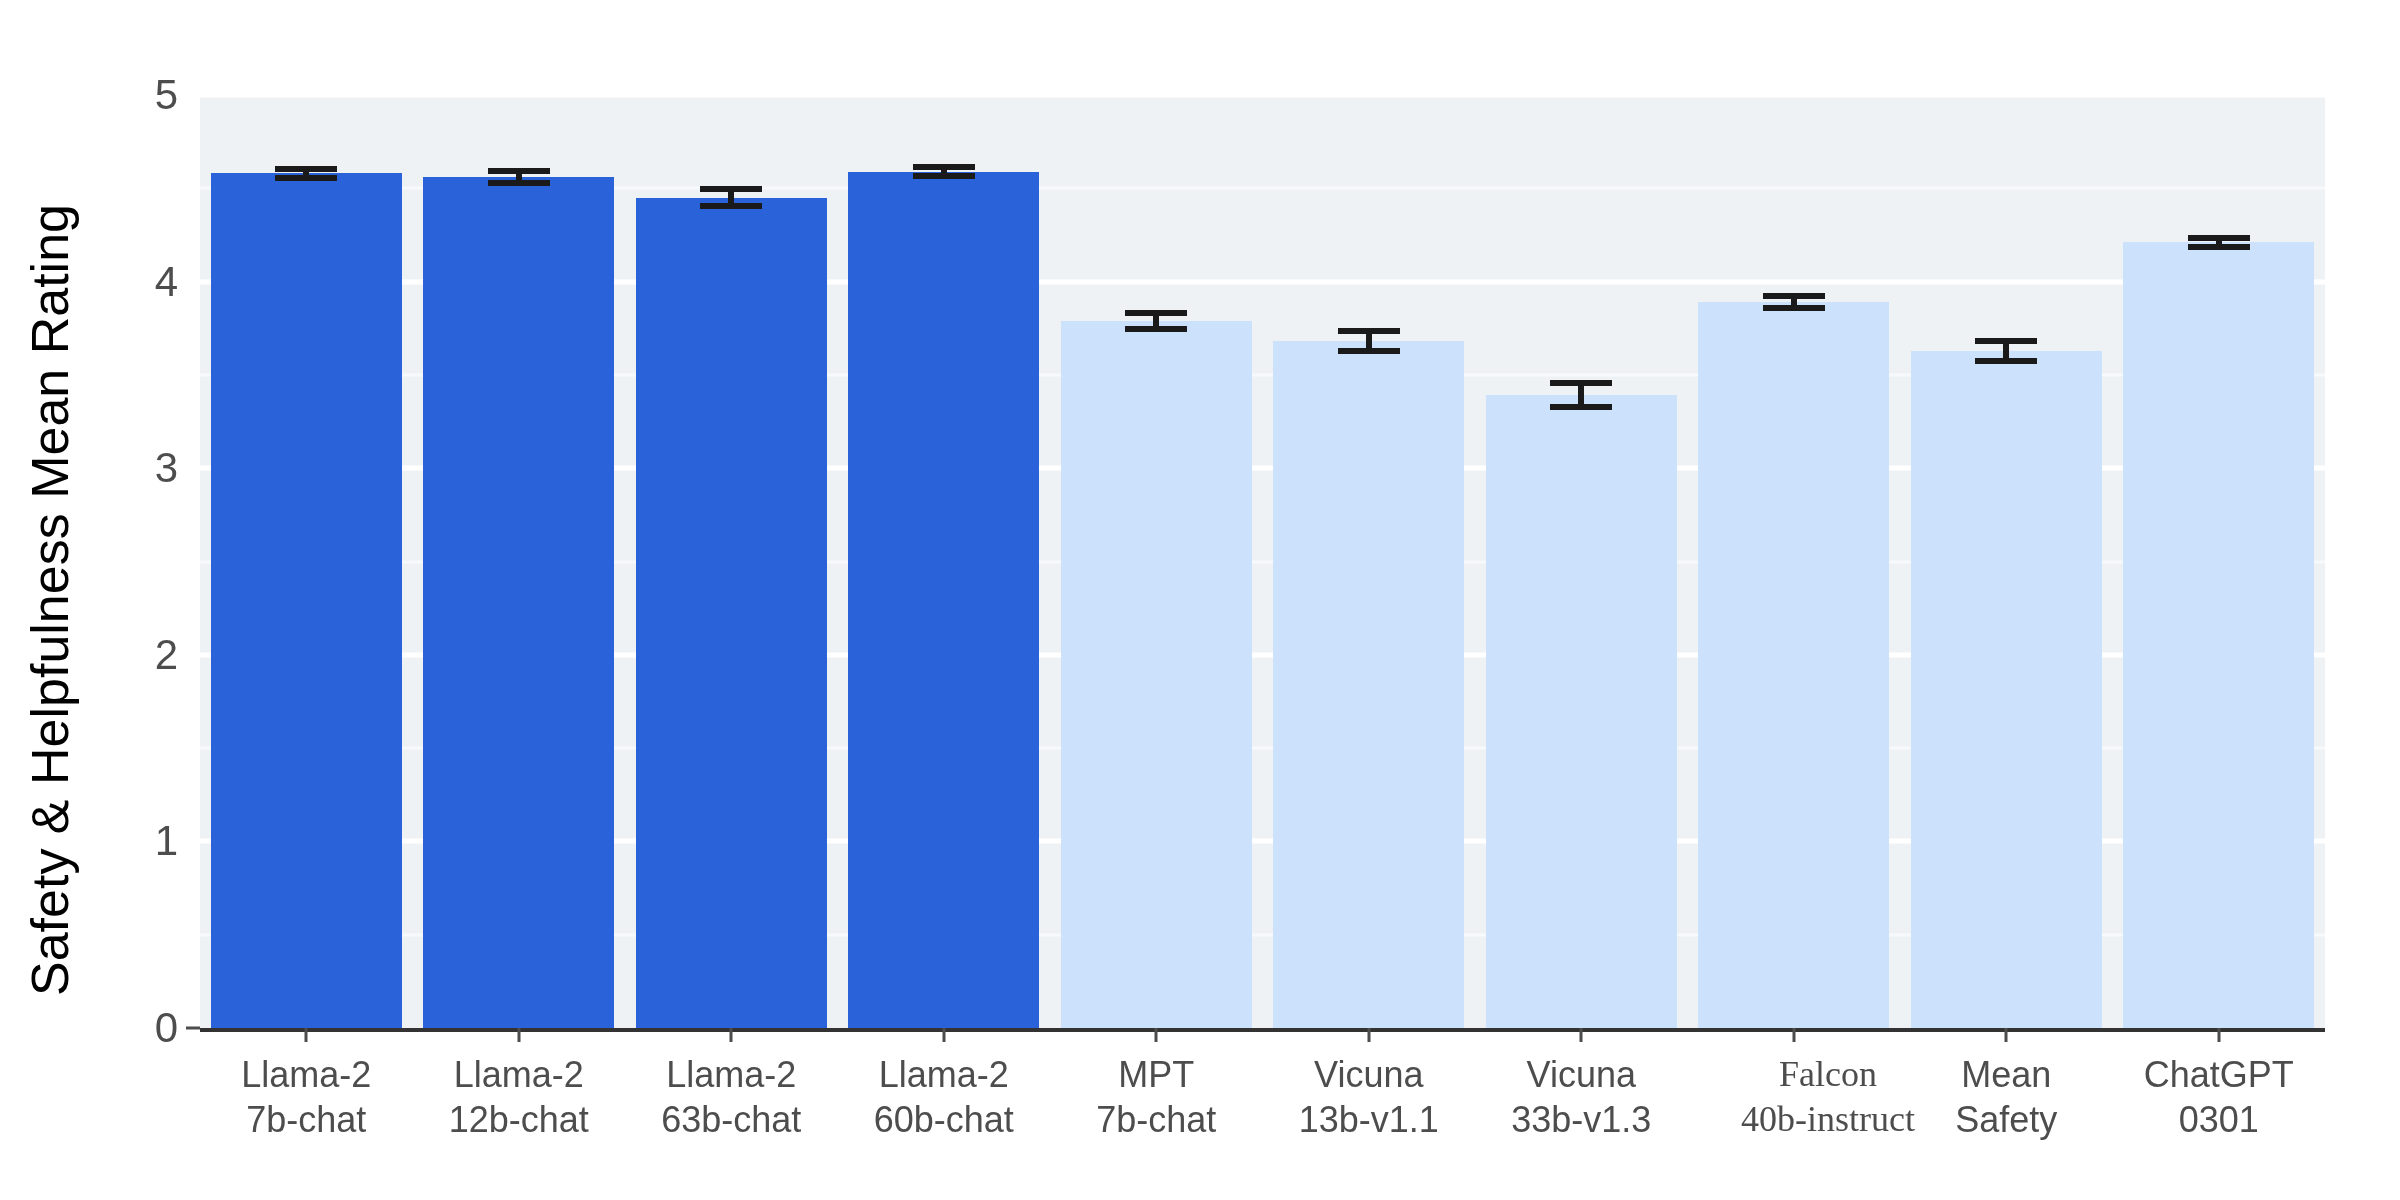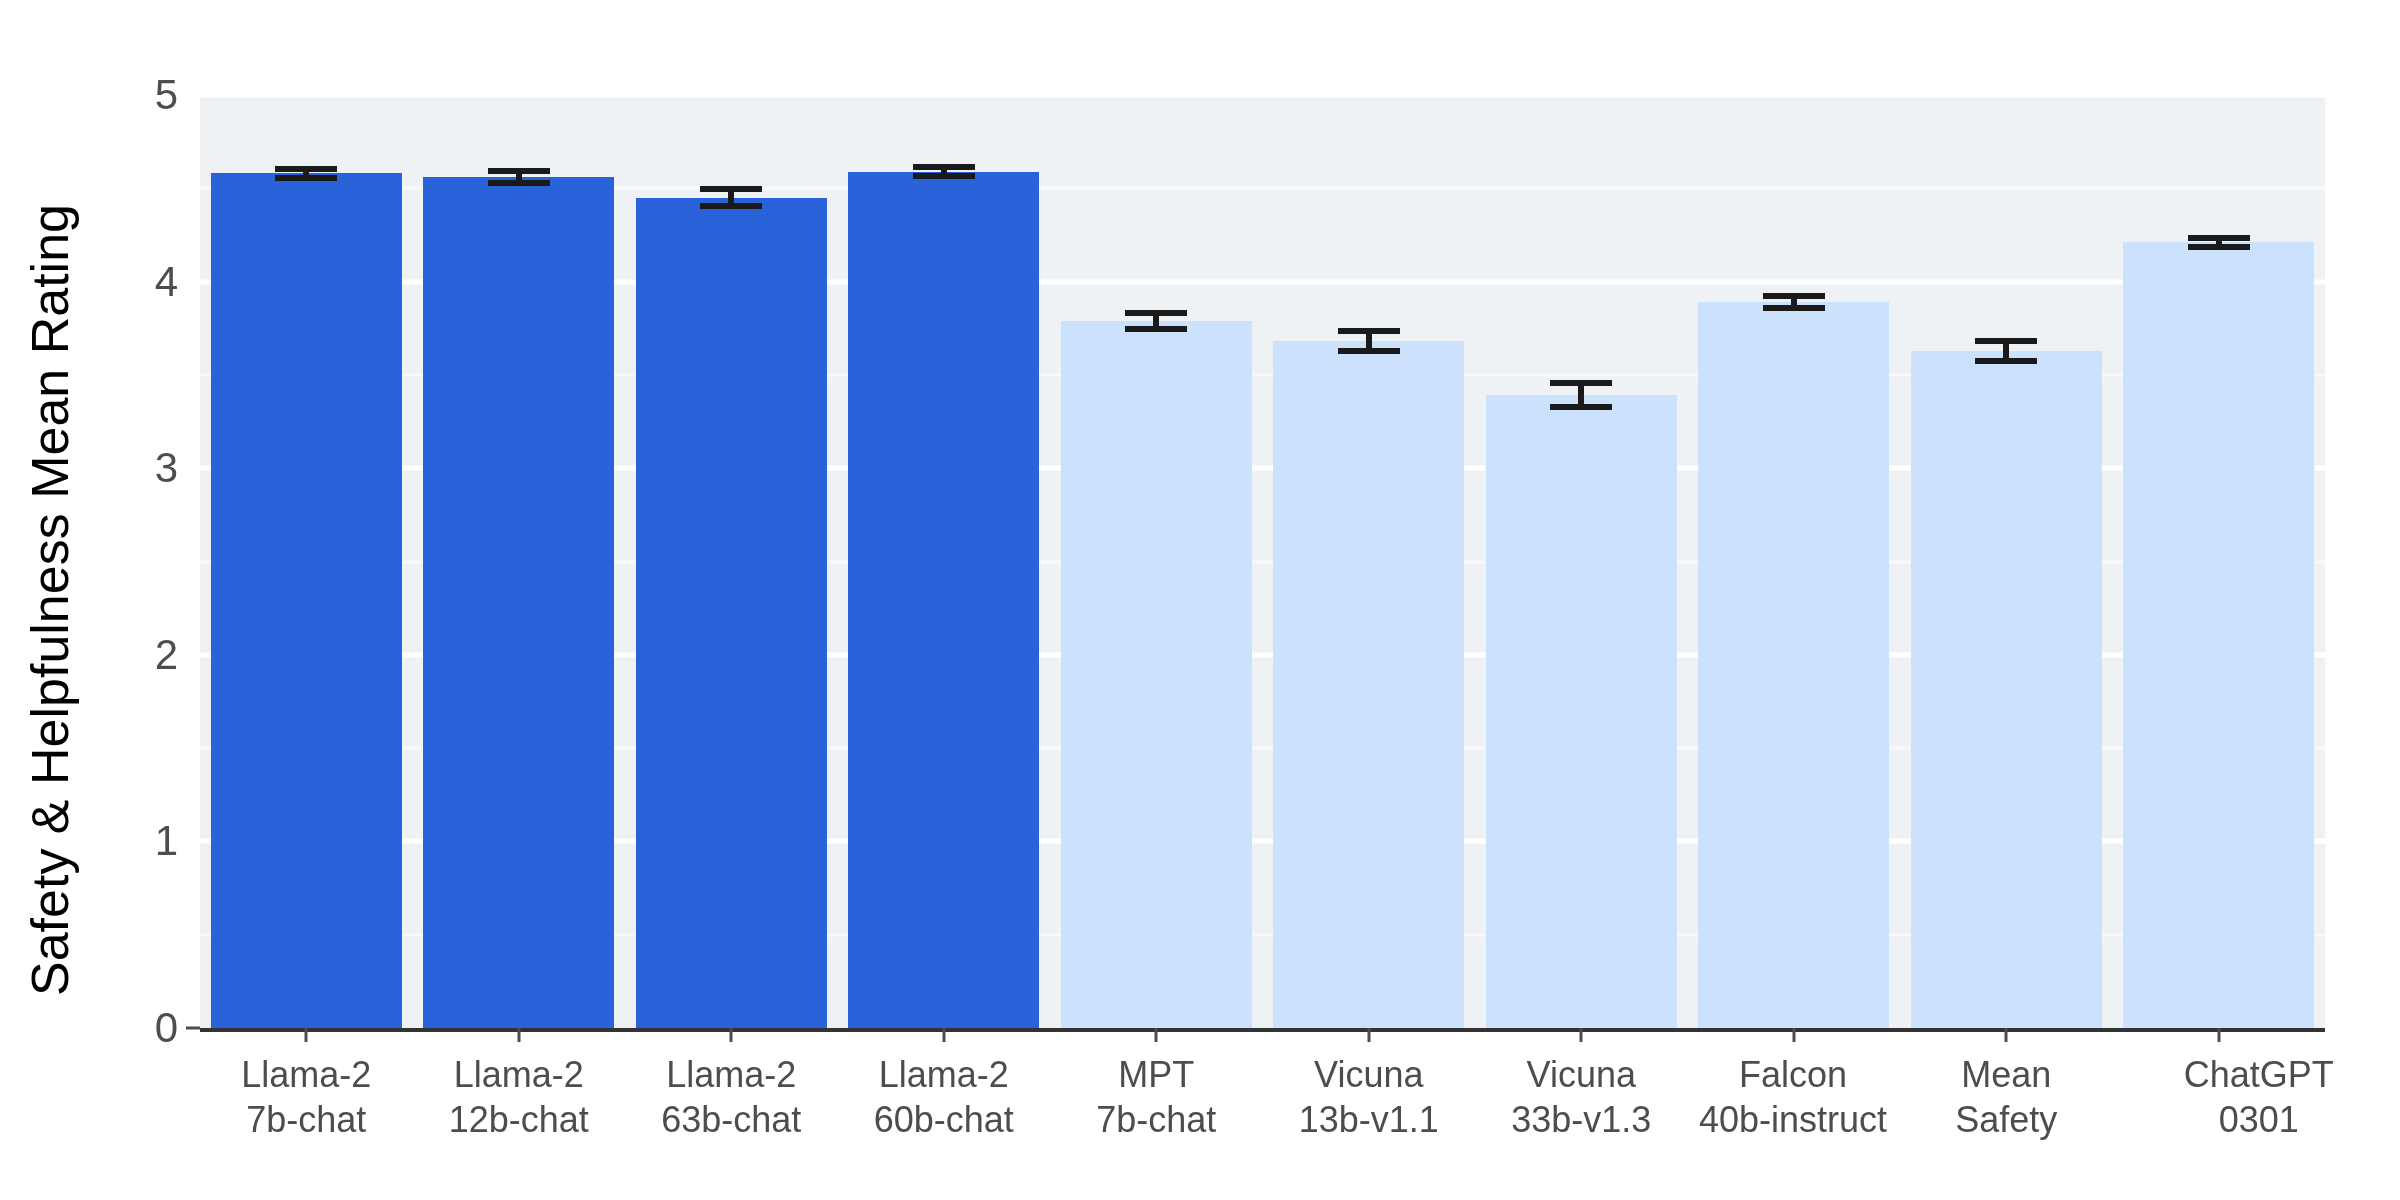--- a/index.html
+++ b/index.html
@@ -311,29 +311,29 @@
       <div class="xtick-label" style="left: 1168.75px;">
         <span>Vicuna</span>
         <span>13b-v1.1</span>
       </div>
       <div class="xtick-mark" style="left: 1381.25px;"></div>
       <div class="xtick-label" style="left: 1381.25px;">
         <span>Vicuna</span>
         <span>33b-v1.3</span>
       </div>
       <div class="xtick-mark" style="left: 1593.75px;"></div>
-      <div class="xtick-label" style="left: 1593px;">
+      <div class="xtick-label" style="left: 1628px; font-family: Liberation Serif, serif;">
         <span>Falcon</span>
         <span>40b-instruct</span>
       </div>
       <div class="xtick-mark" style="left: 1806.25px;"></div>
       <div class="xtick-label" style="left: 1806.25px;">
         <span>Mean</span>
         <span>Safety</span>
       </div>
       <div class="xtick-mark" style="left: 2018.75px;"></div>
-      <div class="xtick-label" style="left: 2018.75px; margin-left: 40px;">
+      <div class="xtick-label" style="left: 2018.75px;">
         <span>ChatGPT</span>
         <span>0301</span>
       </div>
     </div>
 
 </div>
 
 </body></html>

